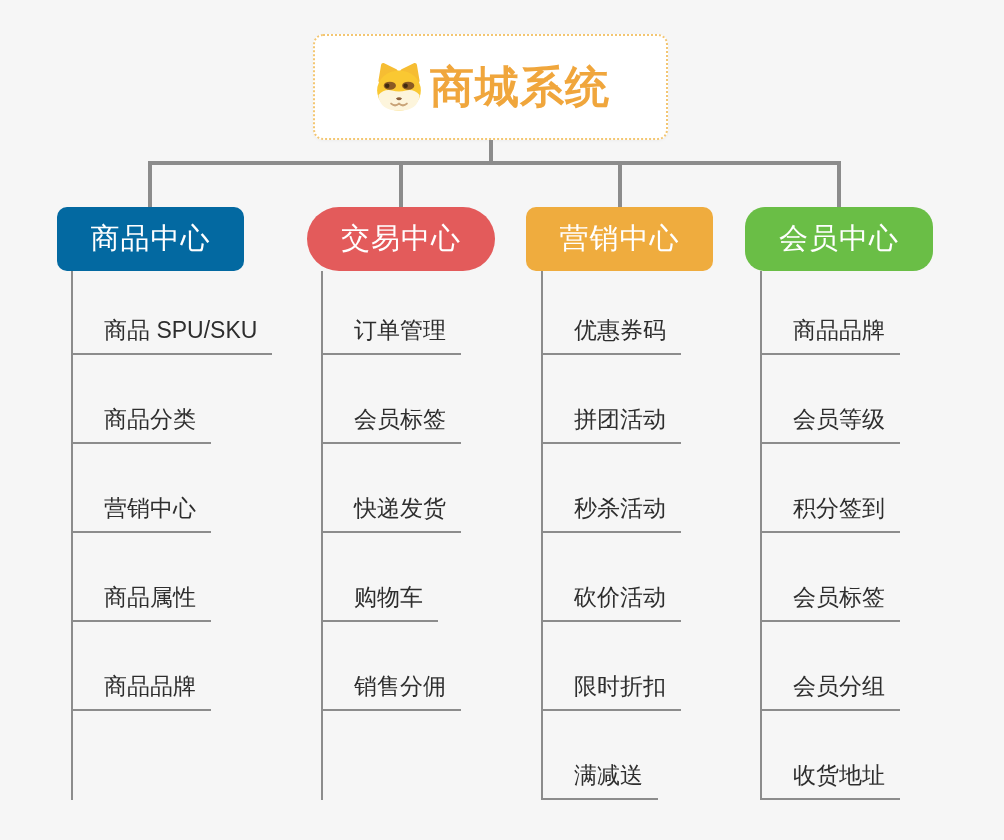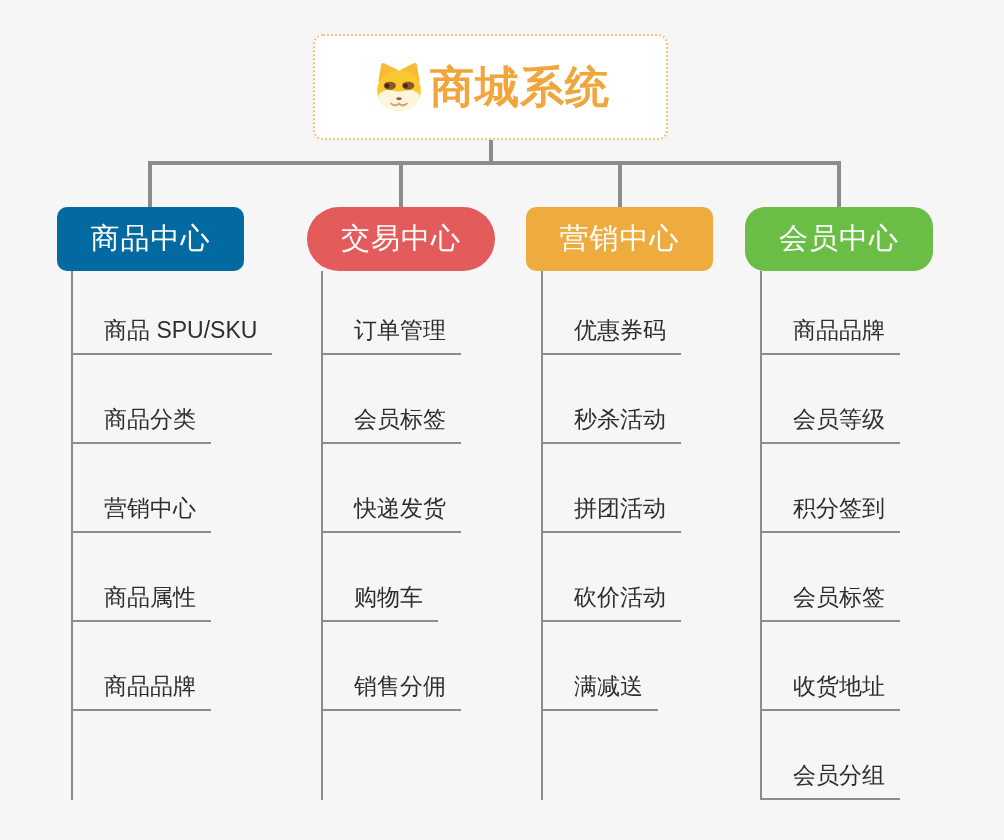--- a/index.html
+++ b/index.html
@@ -142,27 +142,28 @@
     </div>
   <div class="branch-col bc1">
       <div class="leaf">订单管理</div>
       <div class="leaf">会员标签</div>
       <div class="leaf">快递发货</div>
       <div class="leaf">购物车</div>
       <div class="leaf">销售分佣</div>
     </div>
   <div class="branch-col bc2">
       <div class="leaf">优惠券码</div>
+      <div class="leaf">拼团活动</div>
       <div class="leaf">秒杀活动</div>
-      <div class="leaf">拼团活动</div>
       <div class="leaf">砍价活动</div>
+      <div class="leaf">限时折扣</div>
       <div class="leaf">满减送</div>
     </div>
   <div class="branch-col bc3">
       <div class="leaf">商品品牌</div>
       <div class="leaf">会员等级</div>
       <div class="leaf">积分签到</div>
       <div class="leaf">会员标签</div>
+      <div class="leaf">会员分组</div>
       <div class="leaf">收货地址</div>
-      <div class="leaf">会员分组</div>
     </div>
 
 </div>
 
 </body></html>

